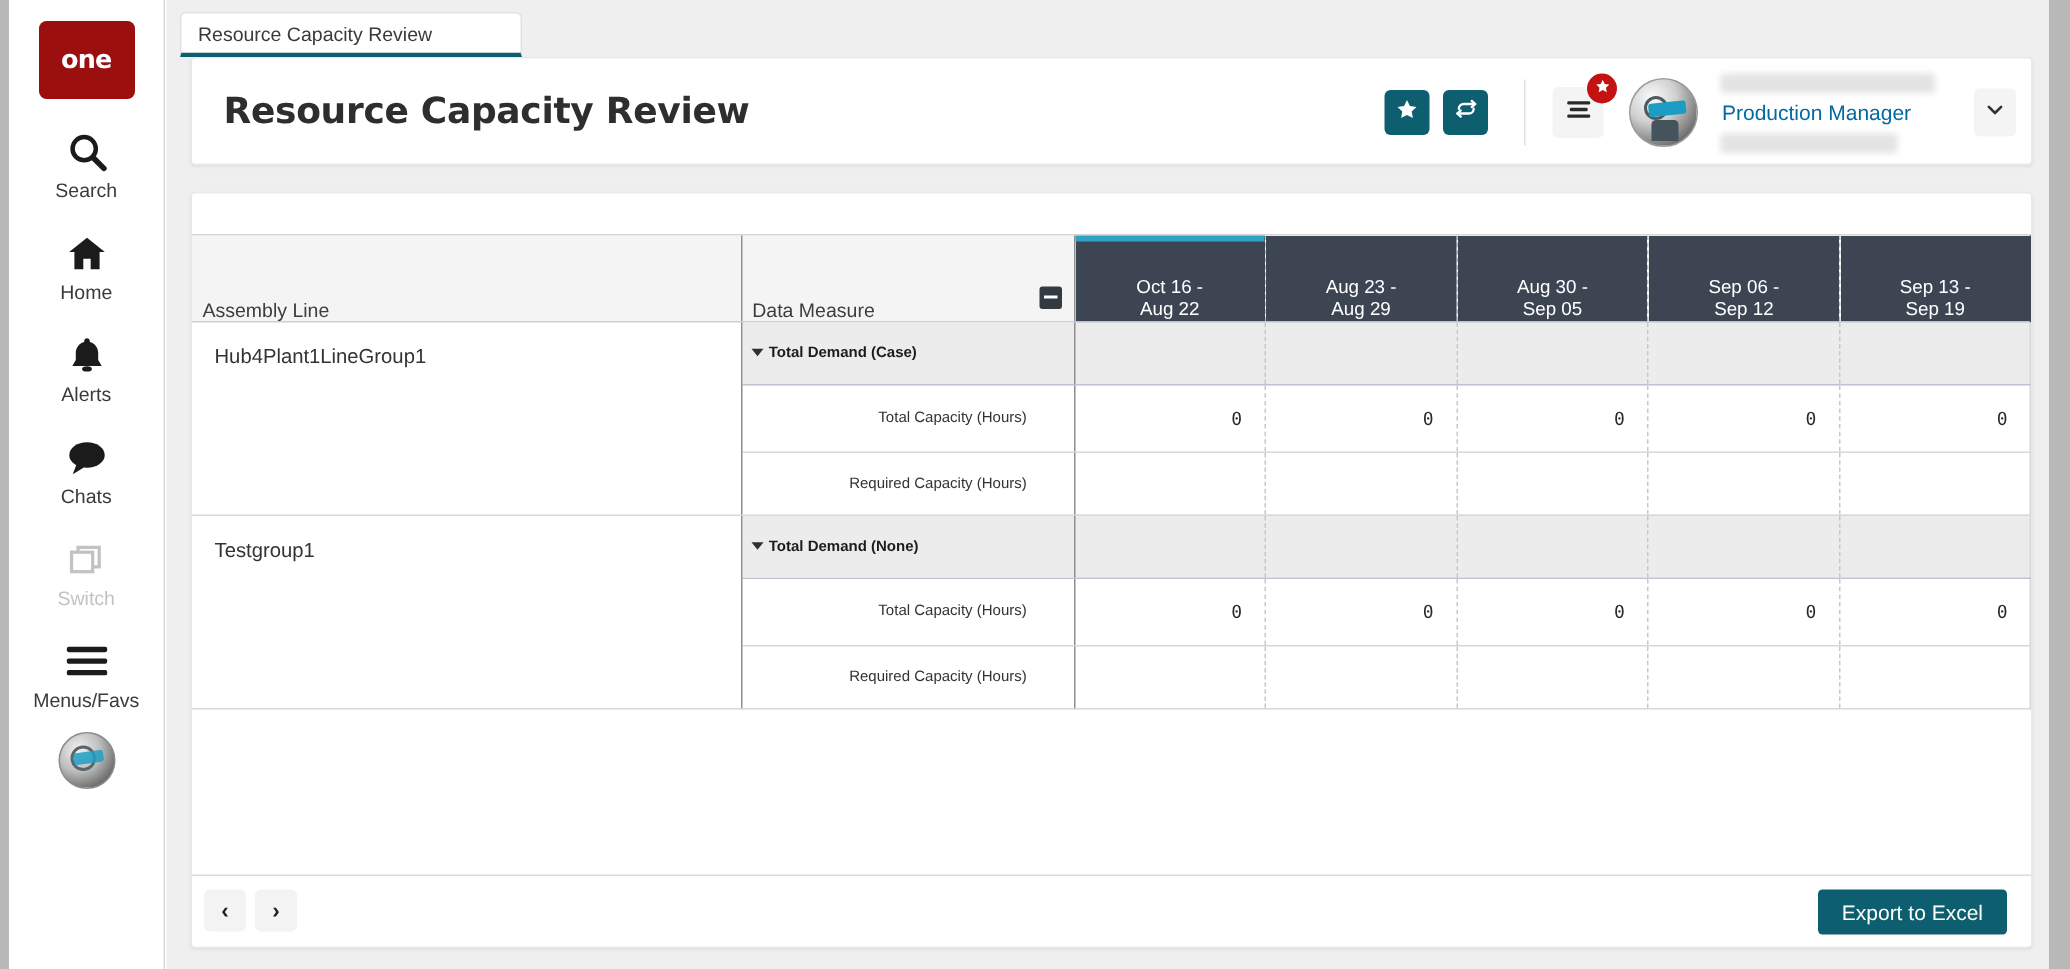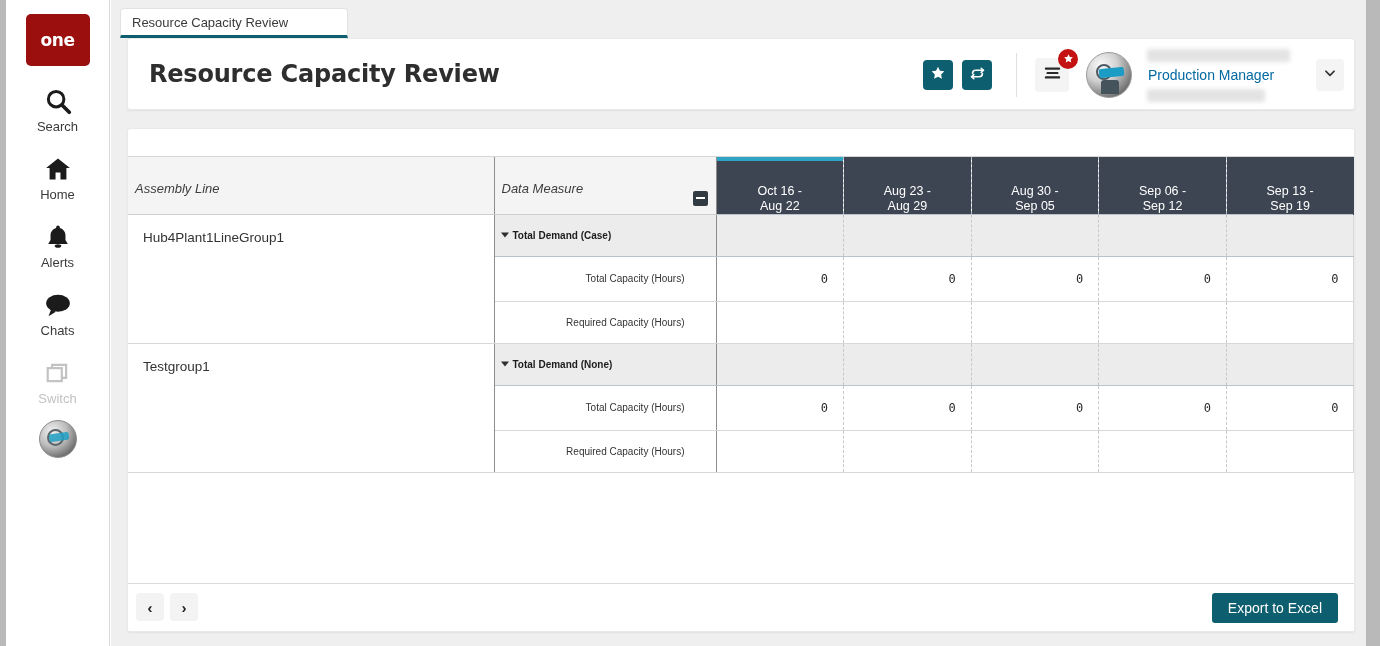--- a/index.html
+++ b/index.html
@@ -304,24 +304,23 @@
   th.h-line, th.h-meas {
     background: #f4f4f4;
     border-right: 1px solid #8d8d8d;
     border-bottom: 1px solid #cfcfcf;
     height: 57px;
     text-align: left;
     position: relative;
   }
   th.h-line .lbl, th.h-meas .lbl {
     position: absolute;
-    left: 7px; bottom: 18px;
+    left: 7px; bottom: 0;
     font-size: 13px;
     color: #3d3d3d;
-    font-style: italic;
   }
   th.h-meas .collapse {
     position: absolute;
     right: 8px; bottom: 8px;
     width: 15px; height: 15px;
     background: #323a42;
     border-radius: 2px;
     display: flex; align-items: center; justify-content: center;
     cursor: pointer;
   }
@@ -507,20 +506,30 @@
     <div class="nav-item disabled">
       <div class="nav-ico">
         <svg width="28" height="26" viewBox="0 0 24 24" fill="none" stroke="currentColor" stroke-width="2">
           <rect x="2.5" y="7.5" width="13" height="12"></rect>
           <path d="M6.5 7.5v-3h13v12h-4"></path>
         </svg>
       </div>
       <div class="nav-label">Switch</div>
     </div>
 
+    <div class="nav-item">
+      <div class="nav-ico">
+        <svg width="30" height="22" viewBox="0 0 24 18" fill="currentColor">
+          <rect x="1" y="1" width="22" height="2.9" rx="1"></rect>
+          <rect x="1" y="7.3" width="22" height="2.9" rx="1"></rect>
+          <rect x="1" y="13.6" width="22" height="2.9" rx="1"></rect>
+        </svg>
+      </div>
+      <div class="nav-label">Menus/Favs</div>
+    </div>
 
     <div class="nav-avatar"></div>
   </div>
 
   <div id="main">
 
     <div class="tabstrip">
       <div class="tab">
         <span>Resource Capacity Review</span>
       </div>

